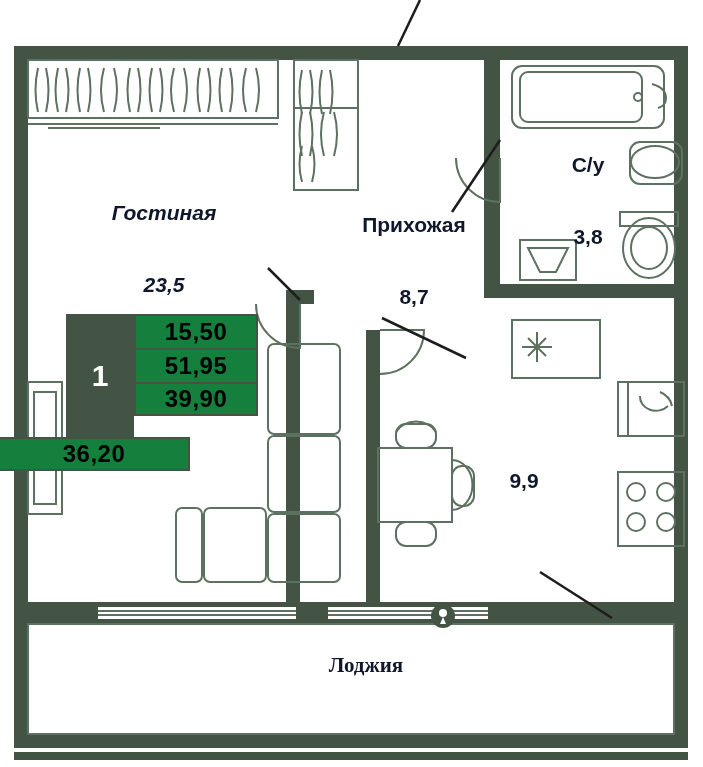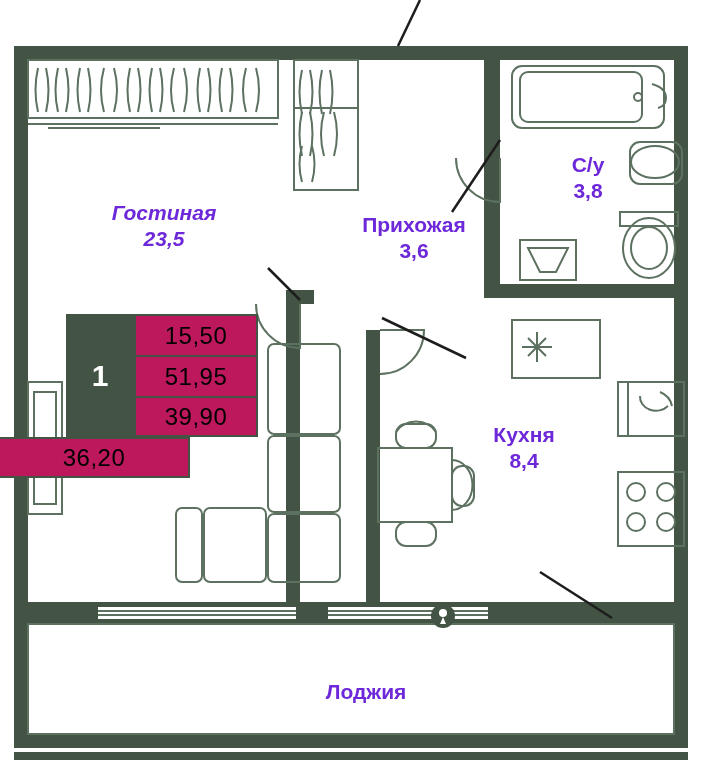--- a/index.html
+++ b/index.html
@@ -16,28 +16,28 @@
   }
   #plan {
     position: absolute;
     left: 0; top: 0;
     width: 703px;
     height: 767px;
   }
   .room-label {
     position: absolute;
     text-align: center;
-    color: #6d28d9;
+    color: #0f172a;
     font-weight: bold;
     line-height: 1.25;
     white-space: nowrap;
     pointer-events: none;
   }
   .room-name { font-size: 21px; }
-  .room-area { font-size: 21px; }
+  .room-area { font-size: 21px; margin-top: 46px; }
 
   
   #summary {
     position: absolute;
     left: 66px;
     top: 314px;
     width: 192px;
     height: 164px;
   }
   #summary .badge {
@@ -55,28 +55,28 @@
     align-items: center;
     justify-content: center;
   }
   #summary .rows {
     position: absolute;
     left: 68px;
     top: 0;
     width: 124px;
   }
   #summary .row {
-    height: 41px;
+    height: 34px;
     box-sizing: border-box;
     border: 2px solid #435444;
     border-bottom-width: 0;
-    background: #be185d;
+    background: #15803d;
     color: #000000;
     font-size: 24px;
-    font-weight: normal;
+    font-weight: bold;
     display: flex;
     align-items: center;
     justify-content: center;
     letter-spacing: 0.5px;
   }
   #summary .row:last-child { border-bottom-width: 2px; }
   #summary .row.wide {
     position: absolute;
     left: -68px;
     top: 123px;
@@ -249,34 +249,33 @@
   </g>
 </svg>
 
 <div class="room-label" style="left:64px; top:200px; width:200px;font-style:italic;">
   <div class="room-name">Гостиная</div>
   <div class="room-area">23,5</div>
 </div>
 
 <div class="room-label" style="left:324px; top:212px; width:180px;">
   <div class="room-name">Прихожая</div>
-  <div class="room-area">3,6</div>
+  <div class="room-area">8,7</div>
 </div>
 
 <div class="room-label" style="left:518px; top:152px; width:140px;">
   <div class="room-name">С/у</div>
   <div class="room-area">3,8</div>
 </div>
 
 <div class="room-label" style="left:454px; top:422px; width:140px;">
-  <div class="room-name">Кухня</div>
-  <div class="room-area">8,4</div>
-</div>
-
-<div class="room-label" style="left:246px; top:679px; width:240px;">
+  <div class="room-area">9,9</div>
+</div>
+
+<div class="room-label" style="left:246px; top:652px; width:240px;font-family:Liberation Serif, serif;">
   <div class="room-name">Лоджия</div>
 </div>
 
 <div id="summary">
   <div class="badge">1</div>
   <div class="rows">
     <div class="row">15,50</div>
     <div class="row">51,95</div>
     <div class="row">39,90</div>
   </div>

